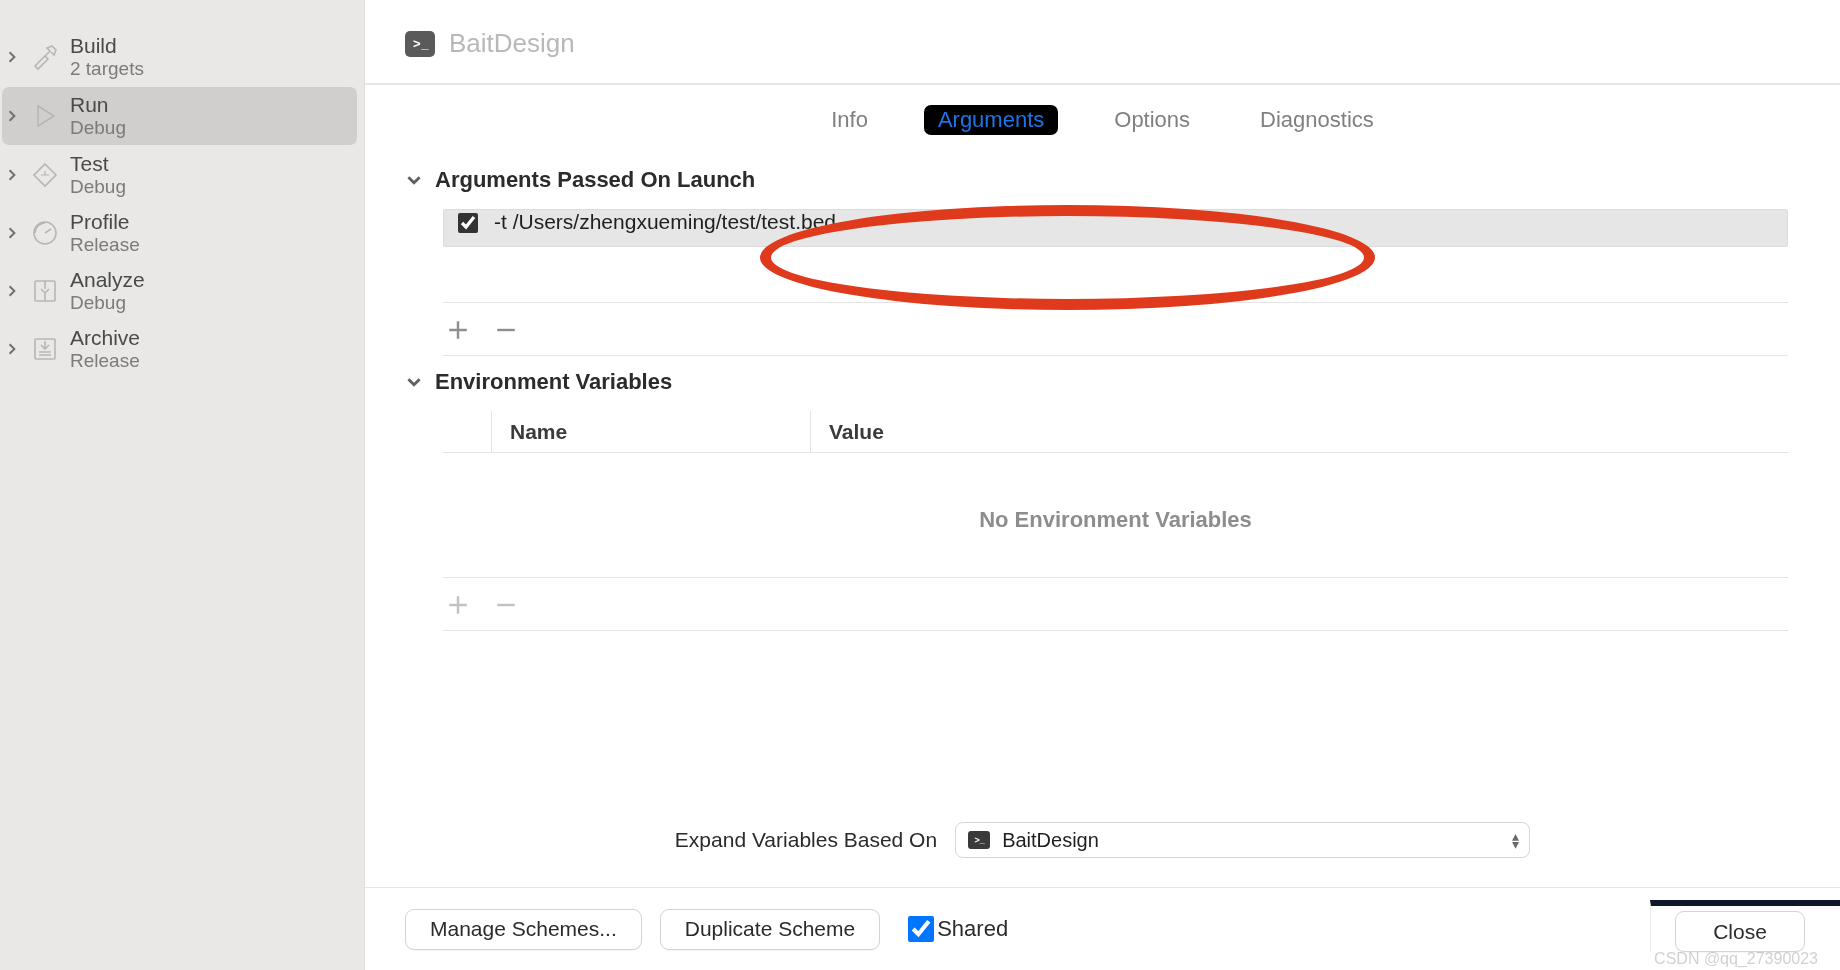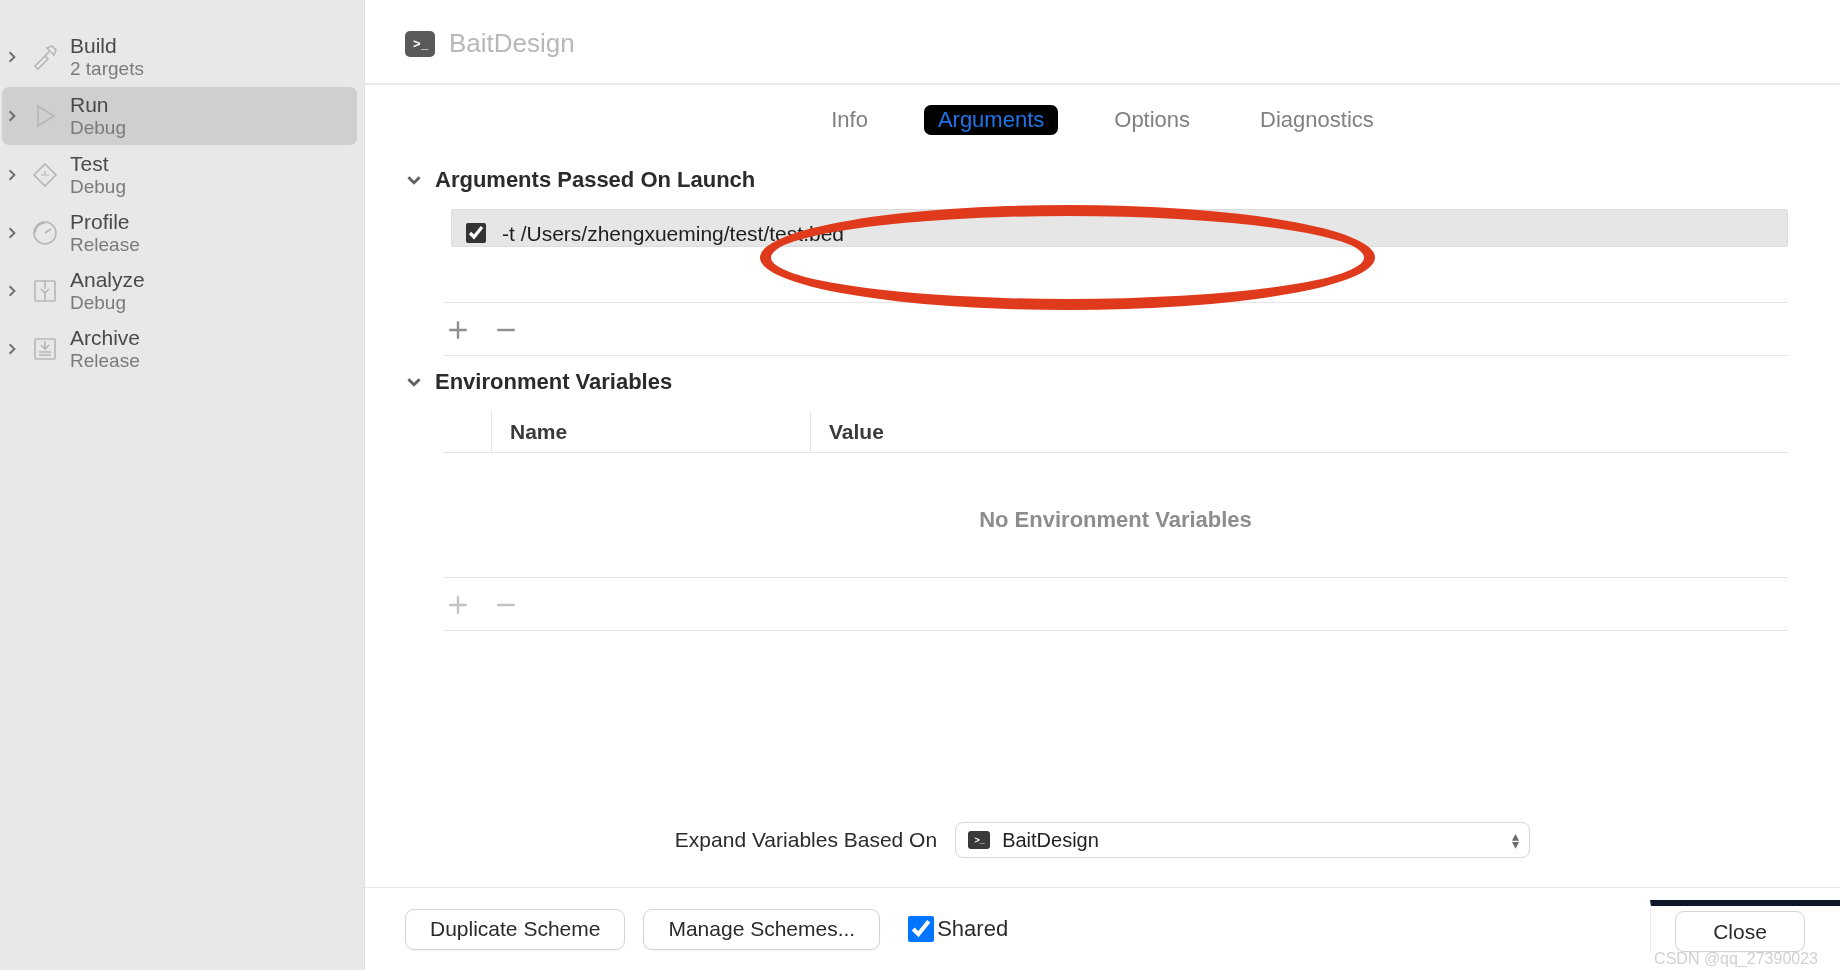--- a/index.html
+++ b/index.html
@@ -93,27 +93,26 @@
     display: flex; align-items: center; gap: 14px;
     font-size: 22px; font-weight: 600; color: #2b2b2b;
     margin: 12px 0 16px 2px;
   }
   .disclosure svg { width: 14px; height: 14px; stroke: #606060; stroke-width: 2; fill: none; }
 
   .args-table {
     margin-left: 38px;
   }
   .arg-row {
-    display: flex; align-items: flex-end;
+    display: flex; align-items: flex-start;
     background: #e6e6e6;
     border: 1px solid #dcdcdc;
     border-radius: 2px;
     height: 38px;
     padding-left: 10px;
-    margin-left: 8px;
   }
   .arg-row input[type=checkbox] {
     width: 20px; height: 20px; margin-right: 16px;
     accent-color: #333;
   }
   .arg-row .arg-text { font-size: 21px; color: #1f1f1f; }
   .spacer-row { height: 56px; border-bottom: 1px solid #e4e4e4; }
 
   .pm-row {
     display: flex; gap: 22px; padding: 14px 0 12px 2px;
@@ -432,22 +431,22 @@
         <span class="updown">
             <span>▴</span>
             <span>▾</span>
           </span>
       </div>
     </div>
 
     <div class="bottom-bar-sep"></div>
 
     <div class="bottom-bar">
+      <span class="btn">Manage Schemes...</span>
       <span class="btn">Duplicate Scheme</span>
-      <span class="btn">Manage Schemes...</span>
       <span class="shared-wrap">
         <input type="checkbox" checked="" class="shared-check" style="">
         <span>Shared</span>
       </span>
       <span class="spacer"></span>
     </div>
 
     <div class="close-btn-wrap">
       <span class="btn" style="width:130px;">Close</span>
     </div>

